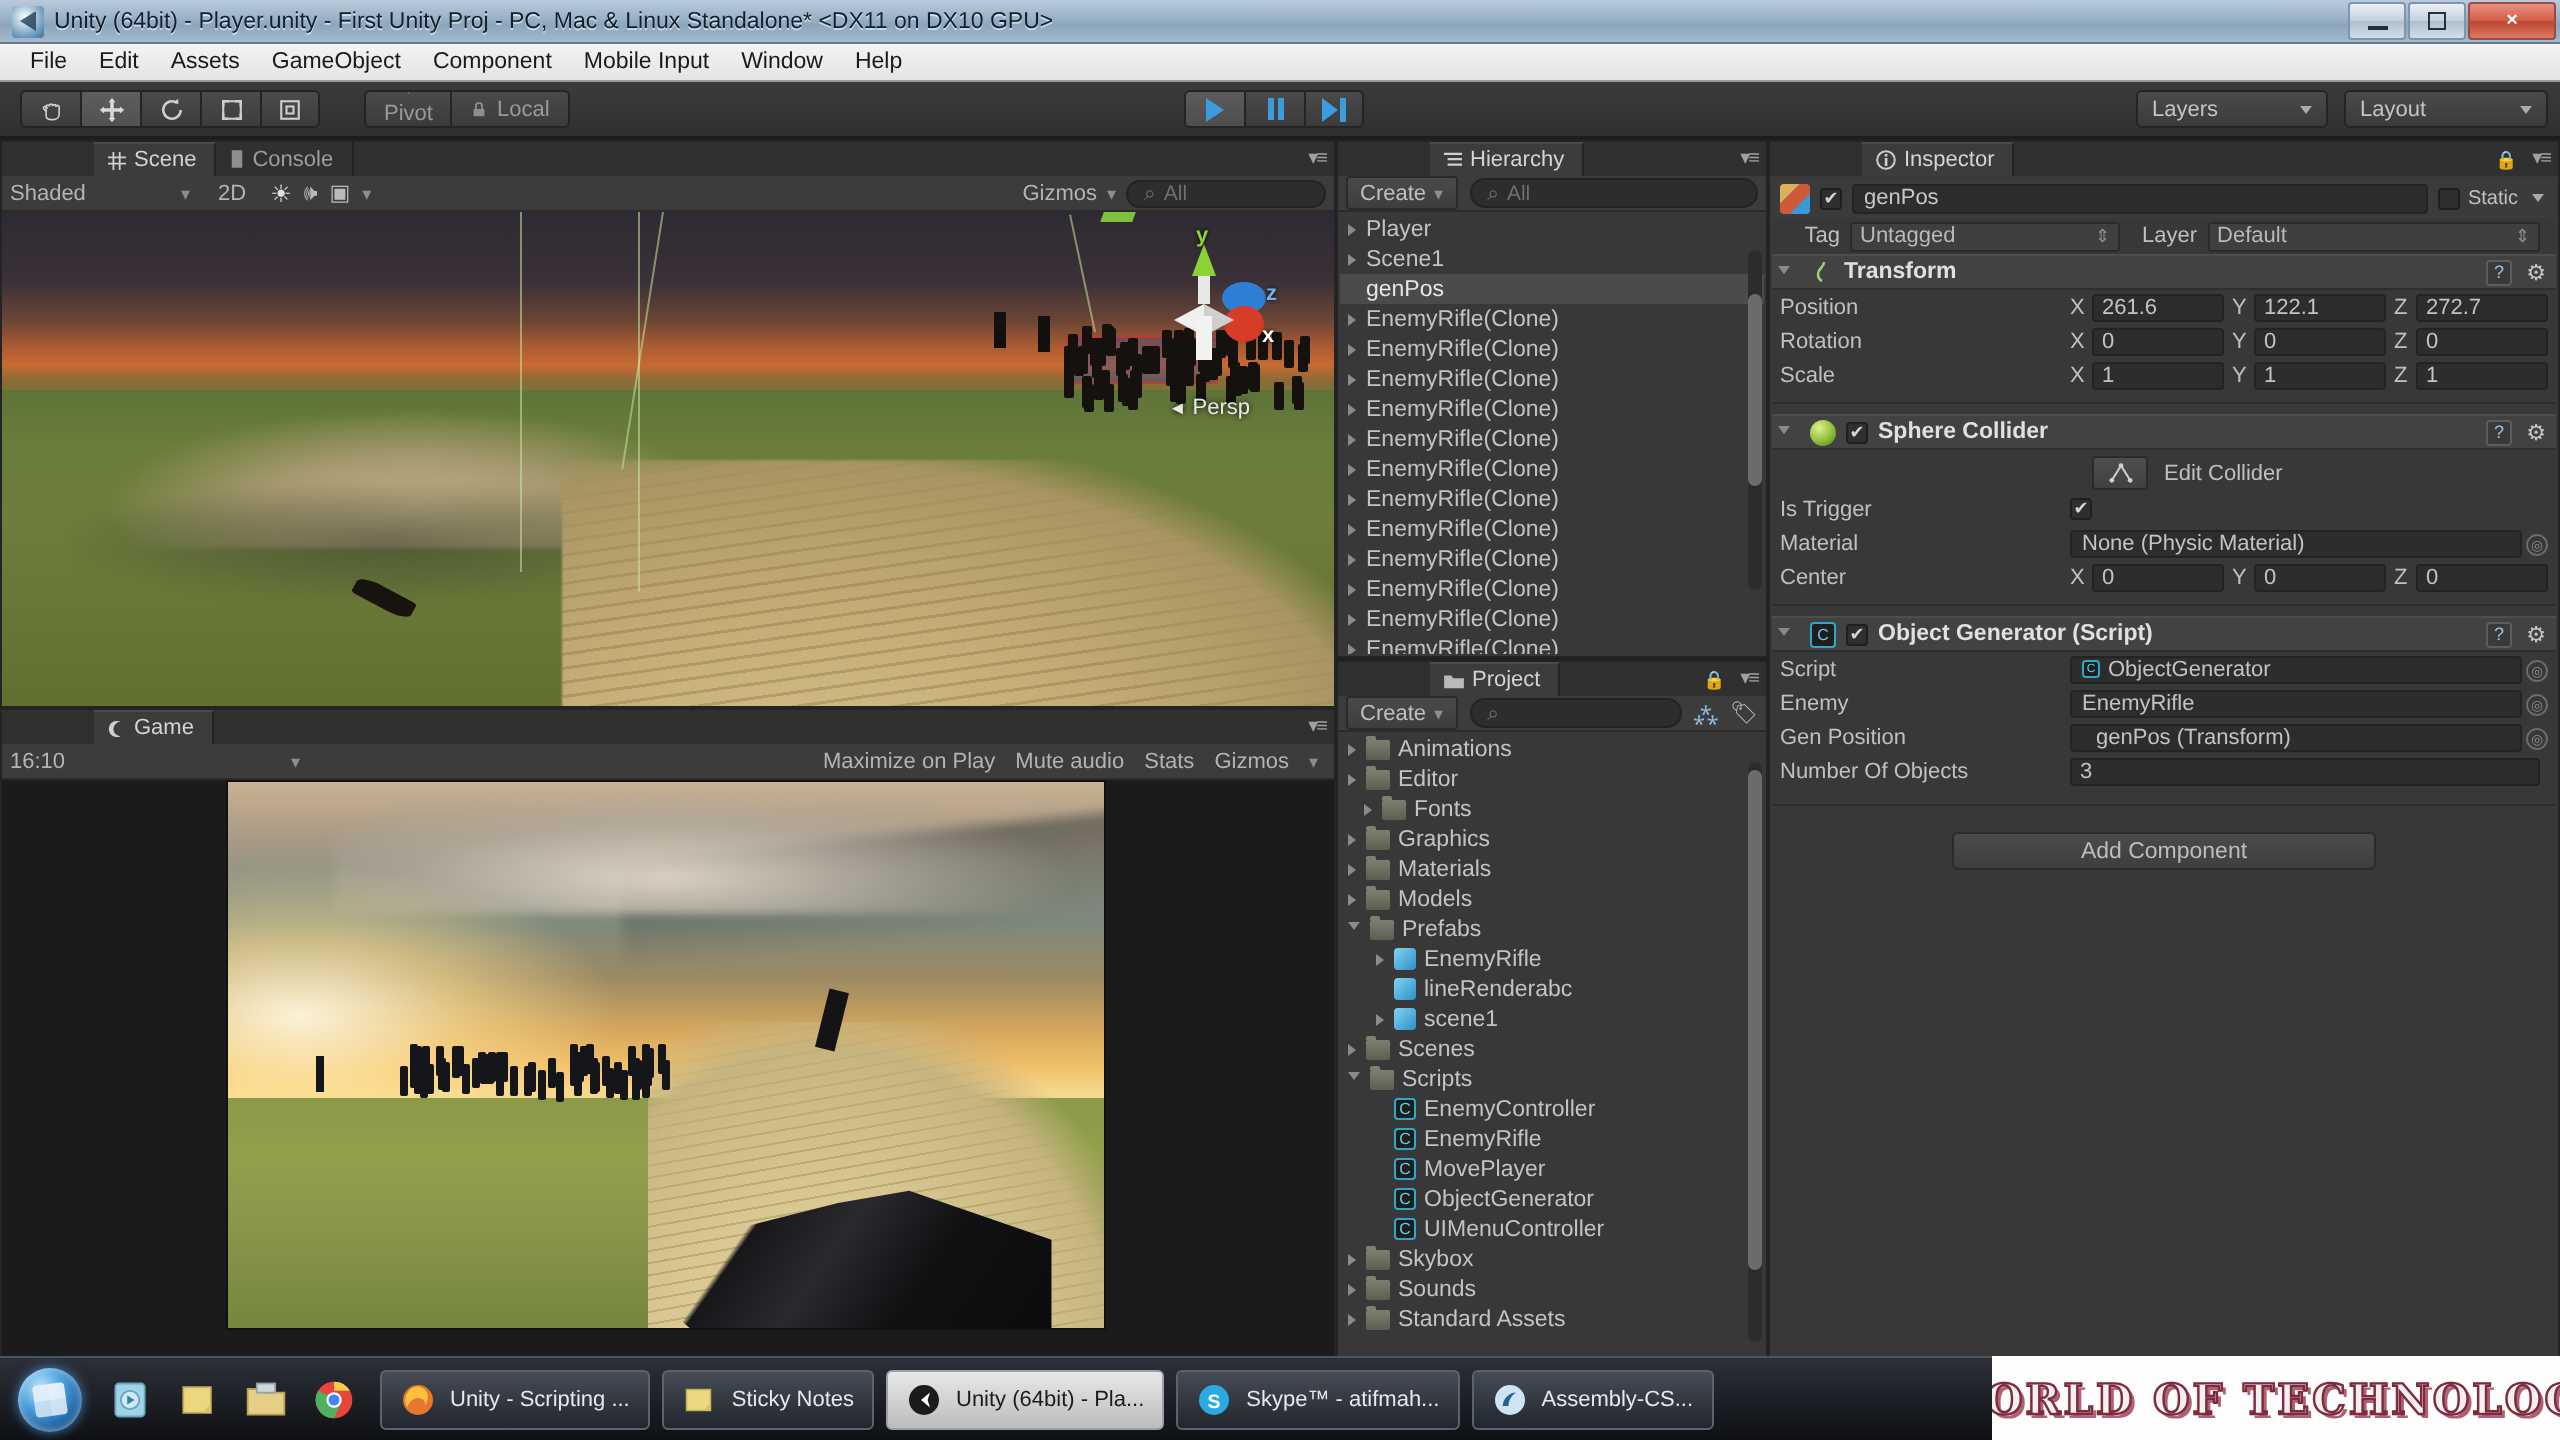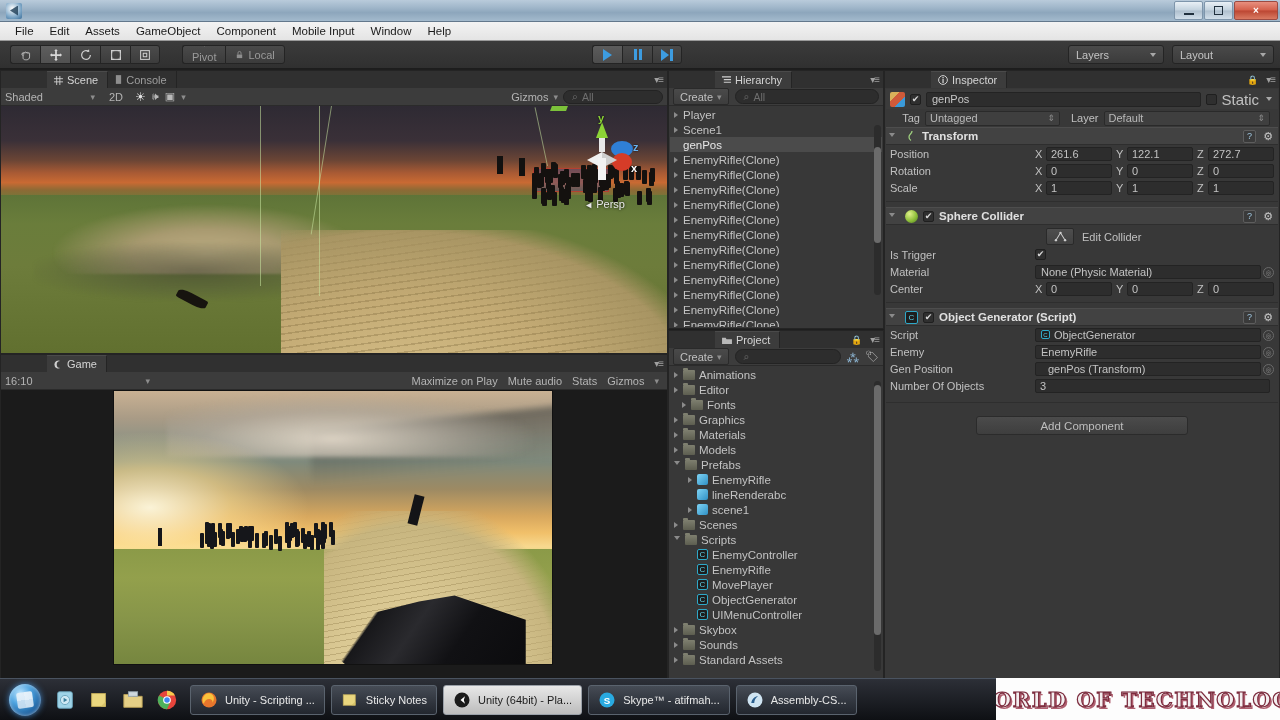--- a/index.html
+++ b/index.html
@@ -166,21 +166,21 @@
   #insp-panel { left:884px; top:70px; width:396px; height:611px; }
   .insp-body { position:absolute; left:1px; top:18px; right:1px; bottom:1px; background:#383838; overflow:hidden;}
   .obj-head { height:20px; display:flex; align-items:center; padding:0 4px; gap:5px; background:#3b3b3b;}
   .cube-ic { width:15px;height:15px;flex:none;
     background:linear-gradient(135deg,#d9b15a 0%,#d9b15a 33%,#cf5a3a 33%,#cf5a3a 66%,#3a9ad9 66%);
     border-radius:2px;}
   .chk { width:11px;height:11px;background:#2f2f2f;border:1px solid #1f1f1f;border-radius:2px;
     display:flex;align-items:center;justify-content:center;flex:none;color:#d6d6d6;font-size:9px;line-height:1;}
   .nm-field { flex:1; height:15px; background:#2d2d2d;border:1px solid #232323;border-radius:2px;
     padding:0 5px; display:flex; align-items:center; color:#c8c8c8; font-size:11px;}
-  .static-box { display:flex;align-items:center;gap:4px; color:#c0c0c0; font-size:15px; margin-right:2px;}
+  .static-box { display:flex;align-items:center;gap:4px; color:#c0c0c0; font-size:10px; margin-right:2px;}
   .tl-row { height:18px; display:flex; align-items:center; gap:5px; padding:0 4px; }
   .lbl { color:#c0c0c0; font-size:11px; }
   .dd { height:15px; background:#3f3f3f; border:1px solid #2a2a2a; border-radius:2px; padding:0 4px;
     display:flex; align-items:center; justify-content:space-between; color:#b9b9b9; font-size:11px;}
   .dd .arr { color:#8d8d8d; font-size:9px; }
   .comp-head { height:18px; display:flex; align-items:center; gap:5px; padding:0 3px;
     background:#424242; border-top:1px solid #4d4d4d; border-bottom:1px solid #2e2e2e; position:relative;}
   .comp-title { color:#e0e0e0; font-size:11.5px; font-weight:bold;}
   .comp-ic-help { position:absolute; right:22px; width:13px;height:13px;border:1px solid #5d5d5d;border-radius:2px;
     background:#3a3a3a; color:#9fc6e0; font-size:9px; display:flex;align-items:center;justify-content:center;}
@@ -230,20 +230,21 @@
   .wm-text { font-family:"DejaVu Serif", serif; font-weight:bold; font-size:21px; letter-spacing:1.5px;
     color:#f4eff0; -webkit-text-stroke:1.2px #7d2c3e; text-shadow:2px 2px 0 #b06070, 0 0 1px #5d1f2c; white-space:nowrap;}
 </style>
 </head>
 <body>
 
 <div id="app">
 
   <div class="titlebar">
     <div class="tb-icon"></div>
+    <div class="tb-title">Unity (64bit) - Player.unity - First Unity Proj - PC, Mac &amp; Linux Standalone* &lt;DX11 on DX10 GPU&gt;</div>
     <div class="tb-btns">
       <div class="tb-btn">
           <div class="tb-min-glyph"></div>
         </div>
       <div class="tb-btn">
           <div class="tb-max-glyph"></div>
         </div>
       <div class="tb-btn close">×</div>
     </div>
   </div>

